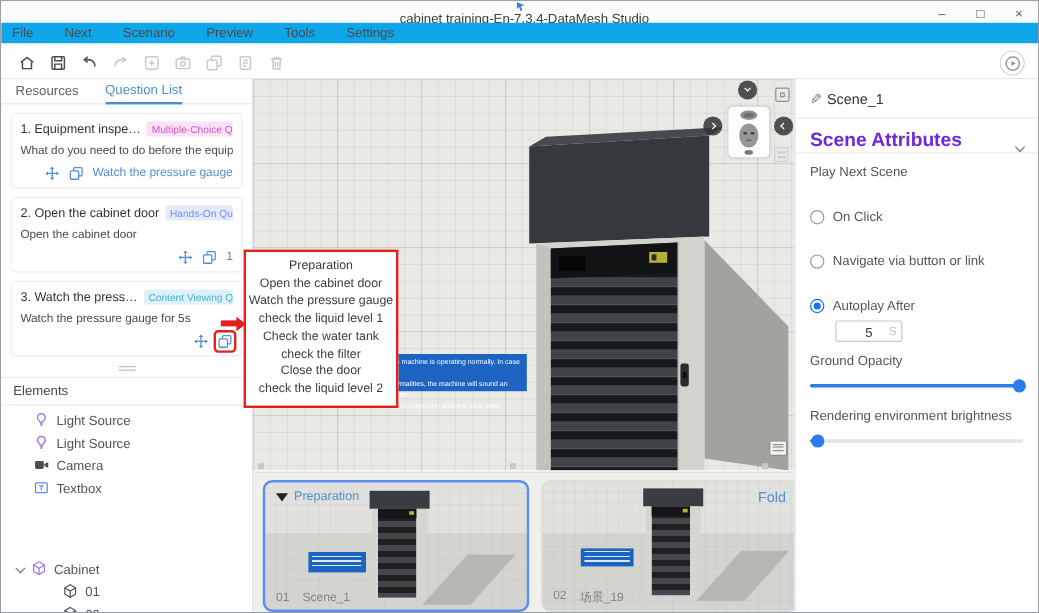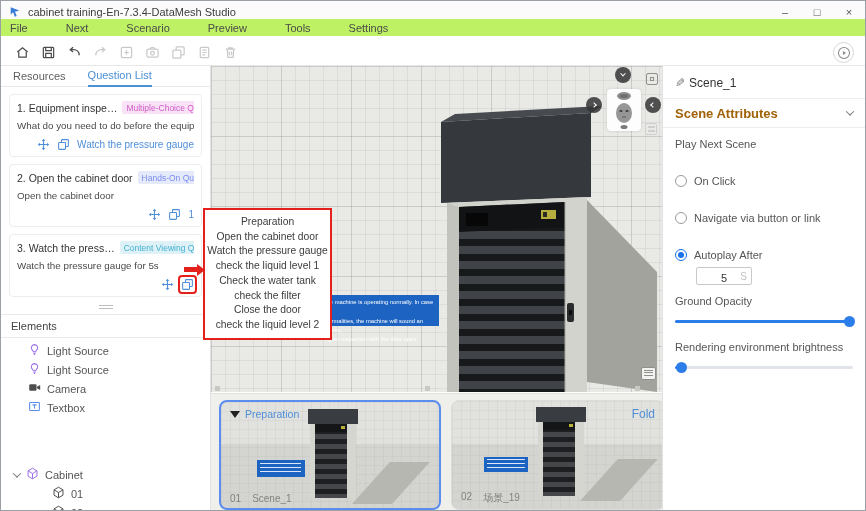--- a/index.html
+++ b/index.html
@@ -1,28 +1,28 @@
 <!DOCTYPE html>
 <html><head>
 <meta charset="utf-8">
 <style>
   * { margin:0; padding:0; box-sizing:border-box; }
   html,body { width:866px; height:511px; }
   body { font-family:"Liberation Sans","DejaVu Sans",sans-serif; background:#dfe3e8; }
   .window { position:relative; width:866px; height:511px; background:#fff; border:1px solid #9aa0a6; overflow:hidden; }
 
   
-  .titlebar { position:absolute; top:0; left:0; right:0; height:22px; background:#fbfbfb; border-bottom:1px solid #ececec; display:flex; align-items:center; padding-left:8px; }
+  .titlebar { position:absolute; top:0; left:0; right:0; height:22px; background:#fbfbfb; border-bottom:1px solid #ececec; display:flex; align-items:center; padding-left:8px;flex-direction:column; }
   .app-logo { width:12px; height:12px; margin-right:7px; }
   .title-text { font-size:11px; color:#3c3c3c; }
   .win-controls { position:absolute; right:0; top:0; height:22px; display:flex; }
   .win-btn { width:32px; height:22px; display:flex; align-items:center; justify-content:center; font-size:11px; color:#555; cursor:default; }
 
   
-  .menubar { position:absolute; top:18px; left:0; right:0; height:17px; background:#bef264; display:flex; align-items:center; gap:16px; padding-left:9px; }
+  .menubar { position:absolute; top:18px; left:0; right:0; height:17px; background:#0ea5e9; display:flex; align-items:center; gap:4px; padding-left:9px; }
   .menu-item { font-size:11px; color:#4a4a4a; padding:0 10px 0 0; margin-right:12px; }
 
   
   .toolbar { position:absolute; top:39px; left:0; right:0; height:26px; background:#fff; border-bottom:1px solid #e7e7e7; display:flex; align-items:center; padding-left:8px; }
   .tb-btn { width:26px; height:22px; display:flex; align-items:center; justify-content:center; color:#4c4c4c; }
   .tb-btn.dis { color:#c9c9c9; }
   .tb-btn svg { width:15px; height:15px; }
   .play-btn { position:absolute; right:11px; top:2px; width:21px; height:21px; border:1px solid #d7d7d7; border-radius:50%; display:flex; align-items:center; justify-content:center; background:#fff; color:#8a8a8a; }
 
   
@@ -111,21 +111,21 @@
   .mc-top { position:relative; height:15px; background:#393c40; margin:0 -2px; }
   .mc-body { position:relative; height:74px; background:repeating-linear-gradient(180deg,#45474a 0 5px,#1d1f21 5px 10px); border-left:5px solid #d6d6d0; border-right:9px solid #d6d6d0; }
   .mc-panel { height:8px; background:#151618; position:relative; }
   .mc-panel:after { content:""; position:absolute; right:2px; top:2px; width:4px; height:3px; background:#b9b138; }
   .mini-note { position:absolute; background:#1c63c2; background-image:repeating-linear-gradient(180deg, rgba(255,255,255,.85) 0 1px, transparent 1px 4px); background-size:86% 70%; background-position:50% 50%; background-repeat:no-repeat; }
 
   
   .rp-scene-row { display:flex; align-items:center; gap:4px; height:30px; margin-top:2px; font-size:12px; color:#333; }
   .pencil { font-size:12px; color:#777; transform:scaleX(-1); display:inline-block; }
   .rp-div { height:1px; background:#ececec; margin:0 -12px; }
-  .rp-sec { display:flex; align-items:center; justify-content:space-between; height:28px; font-size:13px; font-weight:bold; color:#a16207; }
+  .rp-sec { display:flex; align-items:flex-end; justify-content:space-between; height:28px; font-size:16px; font-weight:bold; color:#6d28d9; }
   .rp-label { font-size:11px; color:#555; margin-top:10px; }
   .radio-row { display:flex; align-items:center; gap:7px; margin-top:25px; font-size:11px; color:#555; }
   .radio { width:12px; height:12px; border:1.4px solid #9a9a9a; border-radius:50%; flex:none; }
   .radio.on { border-color:#1a73e8; display:flex; align-items:center; justify-content:center; }
   .radio.on i { width:6px; height:6px; background:#1a73e8; border-radius:50%; }
   .sec-input-wrap { position:relative; width:56px; height:18px; margin:6px 0 0 21px; border:1px solid #c9c9c9; border-radius:2px; background:#fff; }
   .sec-input-wrap input { width:100%; height:100%; border:none; outline:none; text-align:center; font-size:11px; color:#333; font-family:inherit; background:transparent; }
   .sec-unit { position:absolute; right:4px; top:2.5px; font-size:10px; color:#c2c2c2; }
   .slider { position:relative; height:3px; background:#e1e4ea; border-radius:2px; margin-top:13px; }
   .slider .fill { position:absolute; left:0; top:0; bottom:0; background:#2b7de9; border-radius:2px; }

